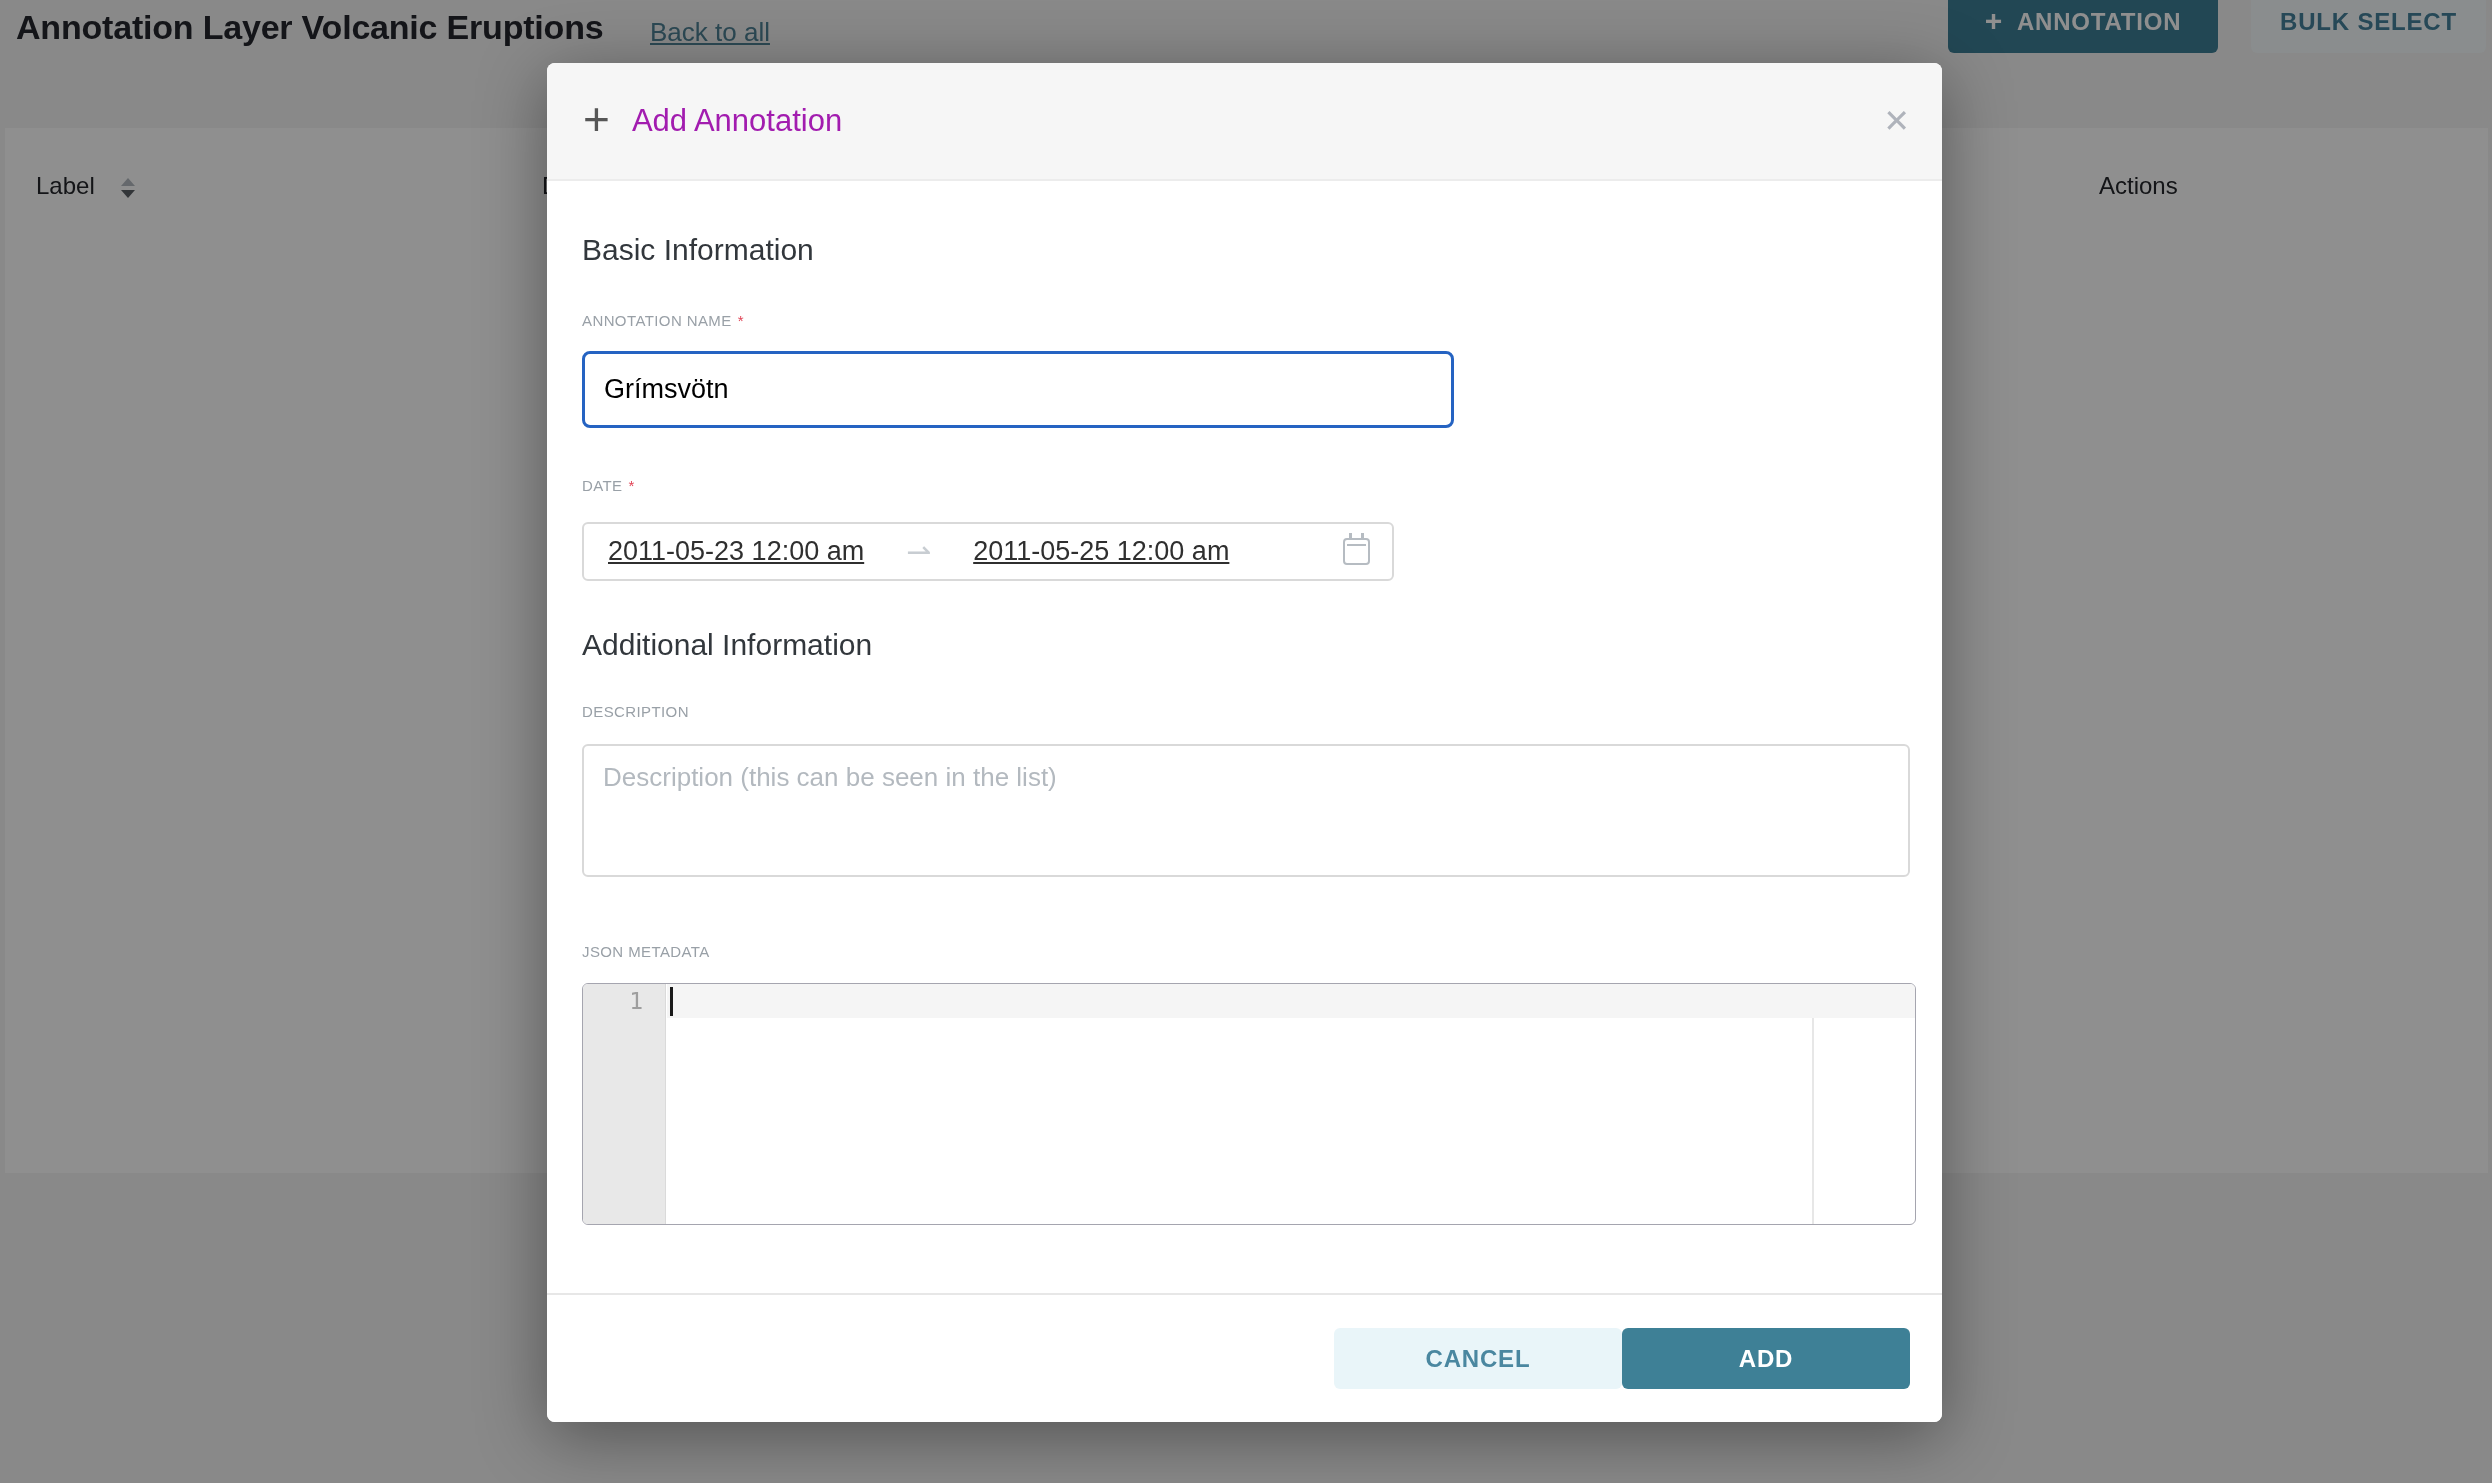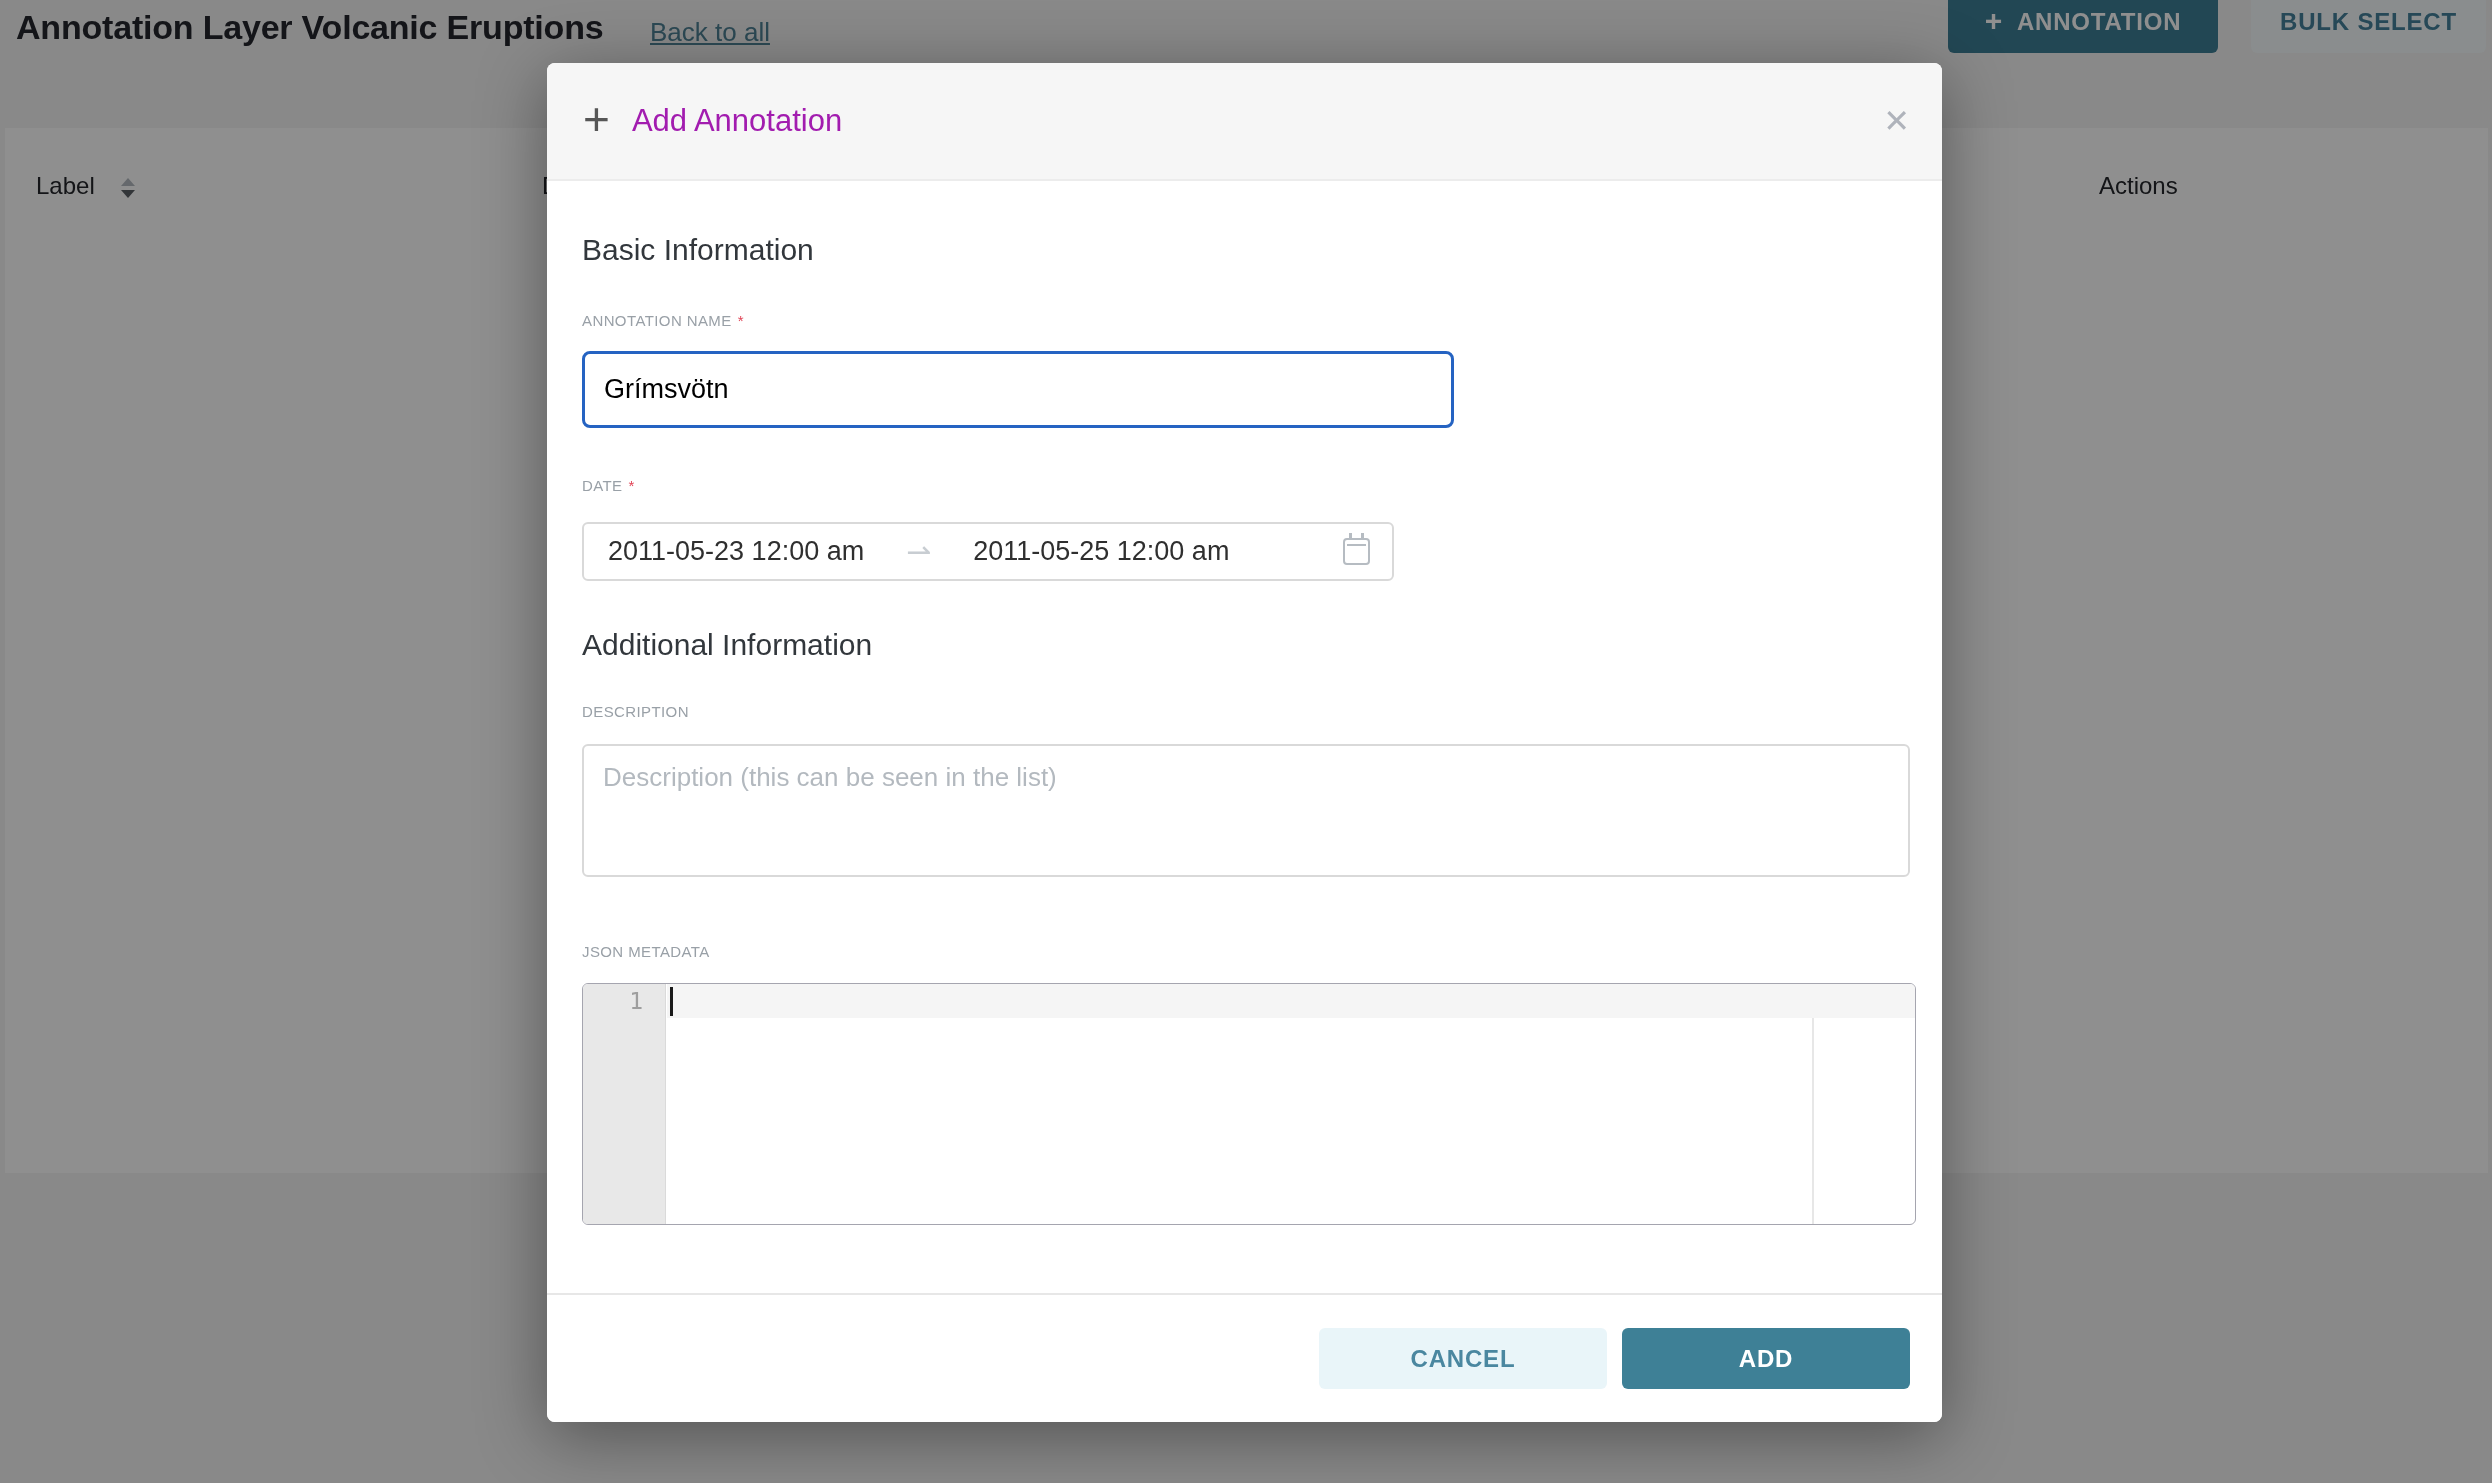--- a/index.html
+++ b/index.html
@@ -41,37 +41,37 @@
   .field-label { font-size:15px; font-weight:500; color:#99a0a7; letter-spacing:0.4px; line-height:26px; }
   .fl-name { margin-top:40px; }
   .fl-date { margin-top:45px; }
   .fl-desc { margin-top:36px; }
   .fl-json { margin-top:62px; }
   .req { color:#e04355; margin-left:6px; }
 
   .name-input { margin-top:17px; display:block; width:872px; height:77px; border:3px solid #2563c2; border-radius:8px; font-family:inherit; font-size:27px; color:#000000; padding:0 19px; outline:none; background:#fff; }
 
   .date-box { margin-top:23px; width:812px; height:59px; border:2px solid #d9d9d9; border-radius:6px; display:flex; align-items:center; padding:0 22px 0 24px; cursor:pointer; background:#fff; }
-  .date-text { font-size:27px; color:#2f2f2f; white-space:nowrap; }
+  .date-text { font-size:27px; color:#2f2f2f; white-space:nowrap;text-decoration:underline; }
   .date-sep { width:109px; text-align:center; font-size:30px; color:#c8cdd2; line-height:30px; }
   .cal-icon { margin-left:auto; position:relative; width:27px; height:27px; border:2.5px solid #b6bcc2; border-radius:4px; }
   .cal-icon::before { content:""; position:absolute; left:2px; right:2px; top:4px; border-top:2.5px solid #b6bcc2; }
   .cal-icon::after { content:""; position:absolute; top:-7px; left:4px; width:3px; height:6px; background:#b6bcc2; box-shadow:12px 0 0 #b6bcc2; }
 
   .desc-area { margin-top:19px; display:block; width:100%; height:133px; border:2px solid #d9d9d9; border-radius:6px; font-family:inherit; font-size:26px; color:#2e2e2e; padding:16px 19px; resize:none; outline:none; background:#fff; }
   .desc-area::placeholder { color:#b3b9bf; opacity:1; }
 
   .json-editor { margin-top:18px; position:relative; width:1334px; height:242px; border:1.5px solid #a5a5af; border-radius:6px; background:#ffffff; overflow:hidden; cursor:text; }
   .json-gutter { position:absolute; left:0; top:0; bottom:0; width:83px; background:#e8e8e8; border-right:1px solid #dadada; }
   .json-gutter .ln { display:block; text-align:right; padding-right:22px; font-family:"DejaVu Sans Mono","Liberation Mono",monospace; font-size:23px; color:#9e9e9e; line-height:34px; }
   .print-margin { position:absolute; left:1229px; top:0; bottom:0; width:2px; background:#e7e7e7; }
   .active-line { position:absolute; left:84px; right:0; top:0; height:34px; background:#f5f5f5; }
   .caret { position:absolute; left:87px; top:3px; width:3px; height:29px; background:#1a1a1a; }
 
-  .modal-footer { position:absolute; left:0; right:0; bottom:0; height:129px; border-top:2px solid #e7e7e7; background:#fff; border-radius:0 0 8px 8px; display:flex; align-items:center; justify-content:flex-end; padding-right:32px; gap:15px; }
+  .modal-footer { position:absolute; left:0; right:0; bottom:0; height:129px; border-top:2px solid #e7e7e7; background:#fff; border-radius:0 0 8px 8px; display:flex; align-items:center; justify-content:flex-end; padding-right:32px; }
   .f-btn { width:288px; height:61px; border:none; border-radius:6px; font-family:inherit; font-size:24px; font-weight:700; letter-spacing:0.8px; cursor:pointer; }
   .btn-cancel { background:#e9f5f9; color:#4a87a0; }
   .btn-add { background:#3e8096; color:#ffffff; }
 </style>
 </head>
 <body>
 
 <div class="stage">
 
   <div class="page-title">Annotation Layer Volcanic Eruptions</div>

